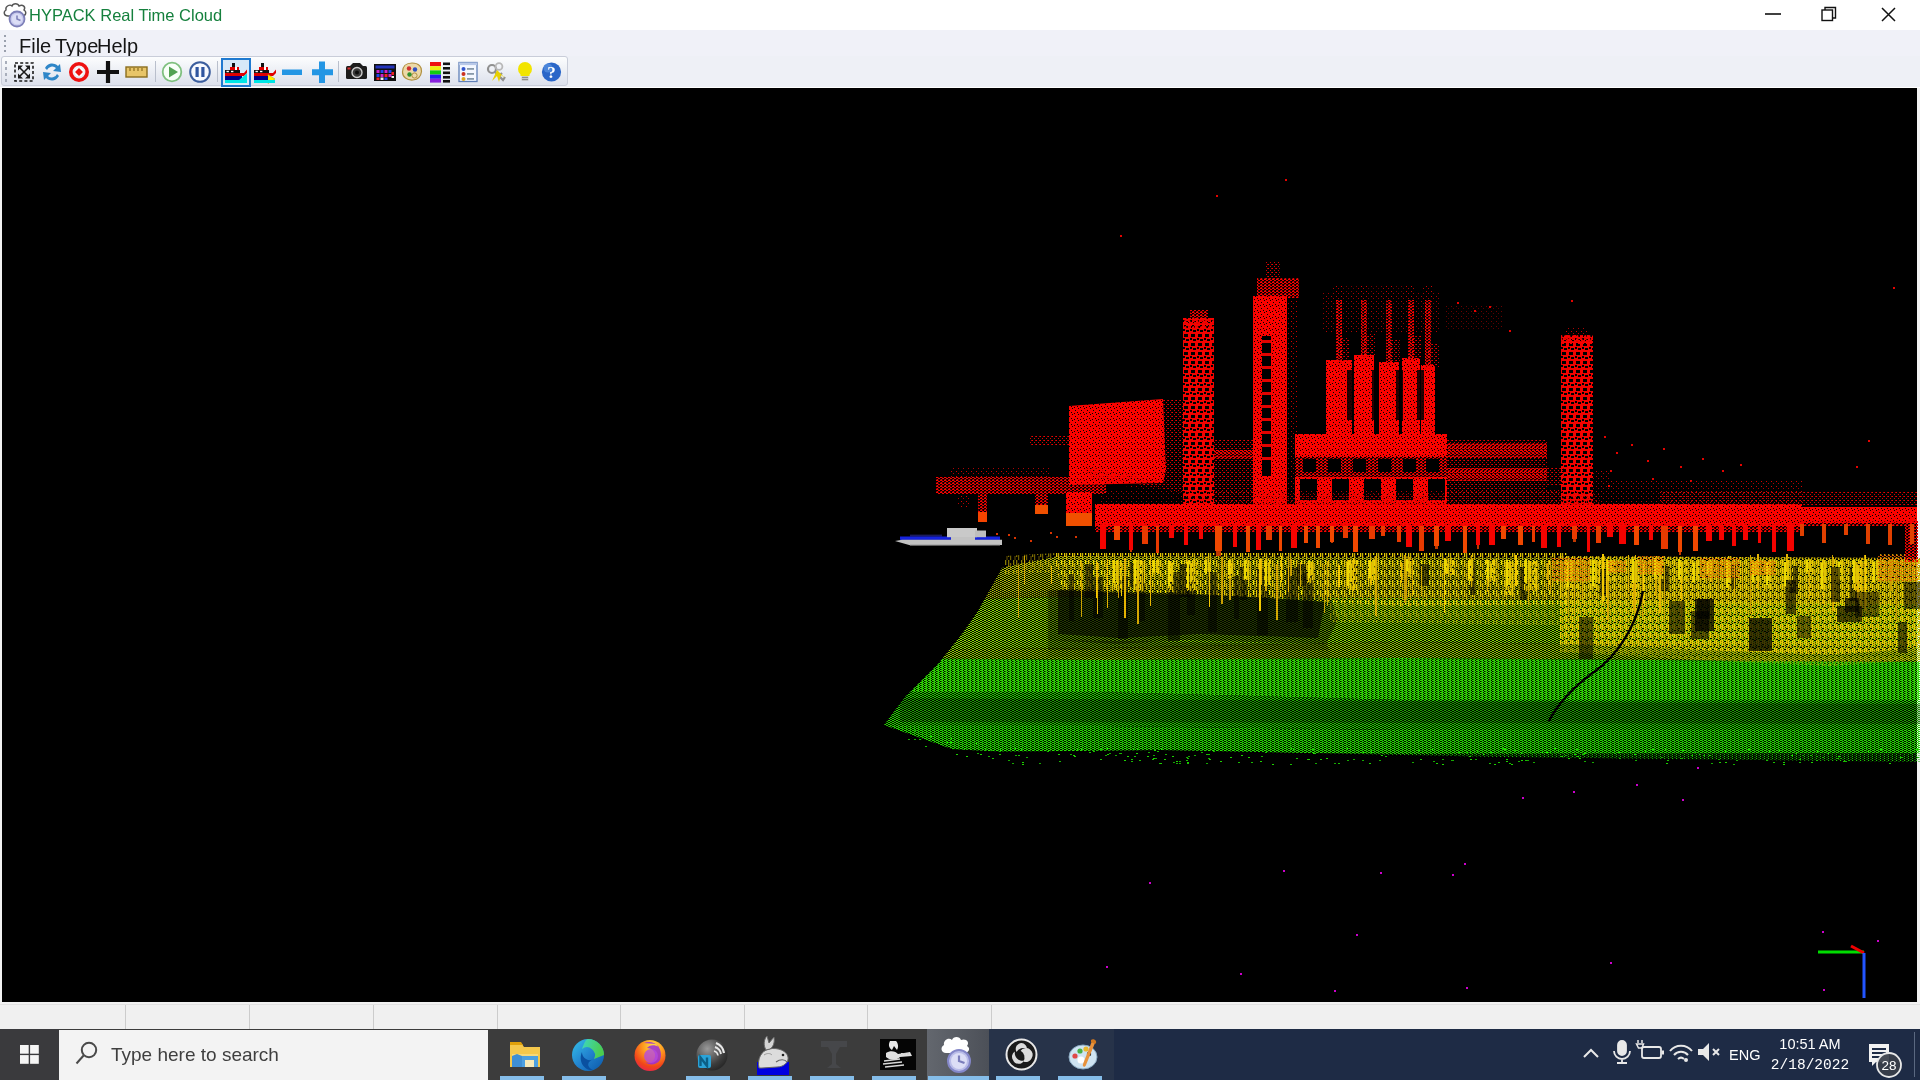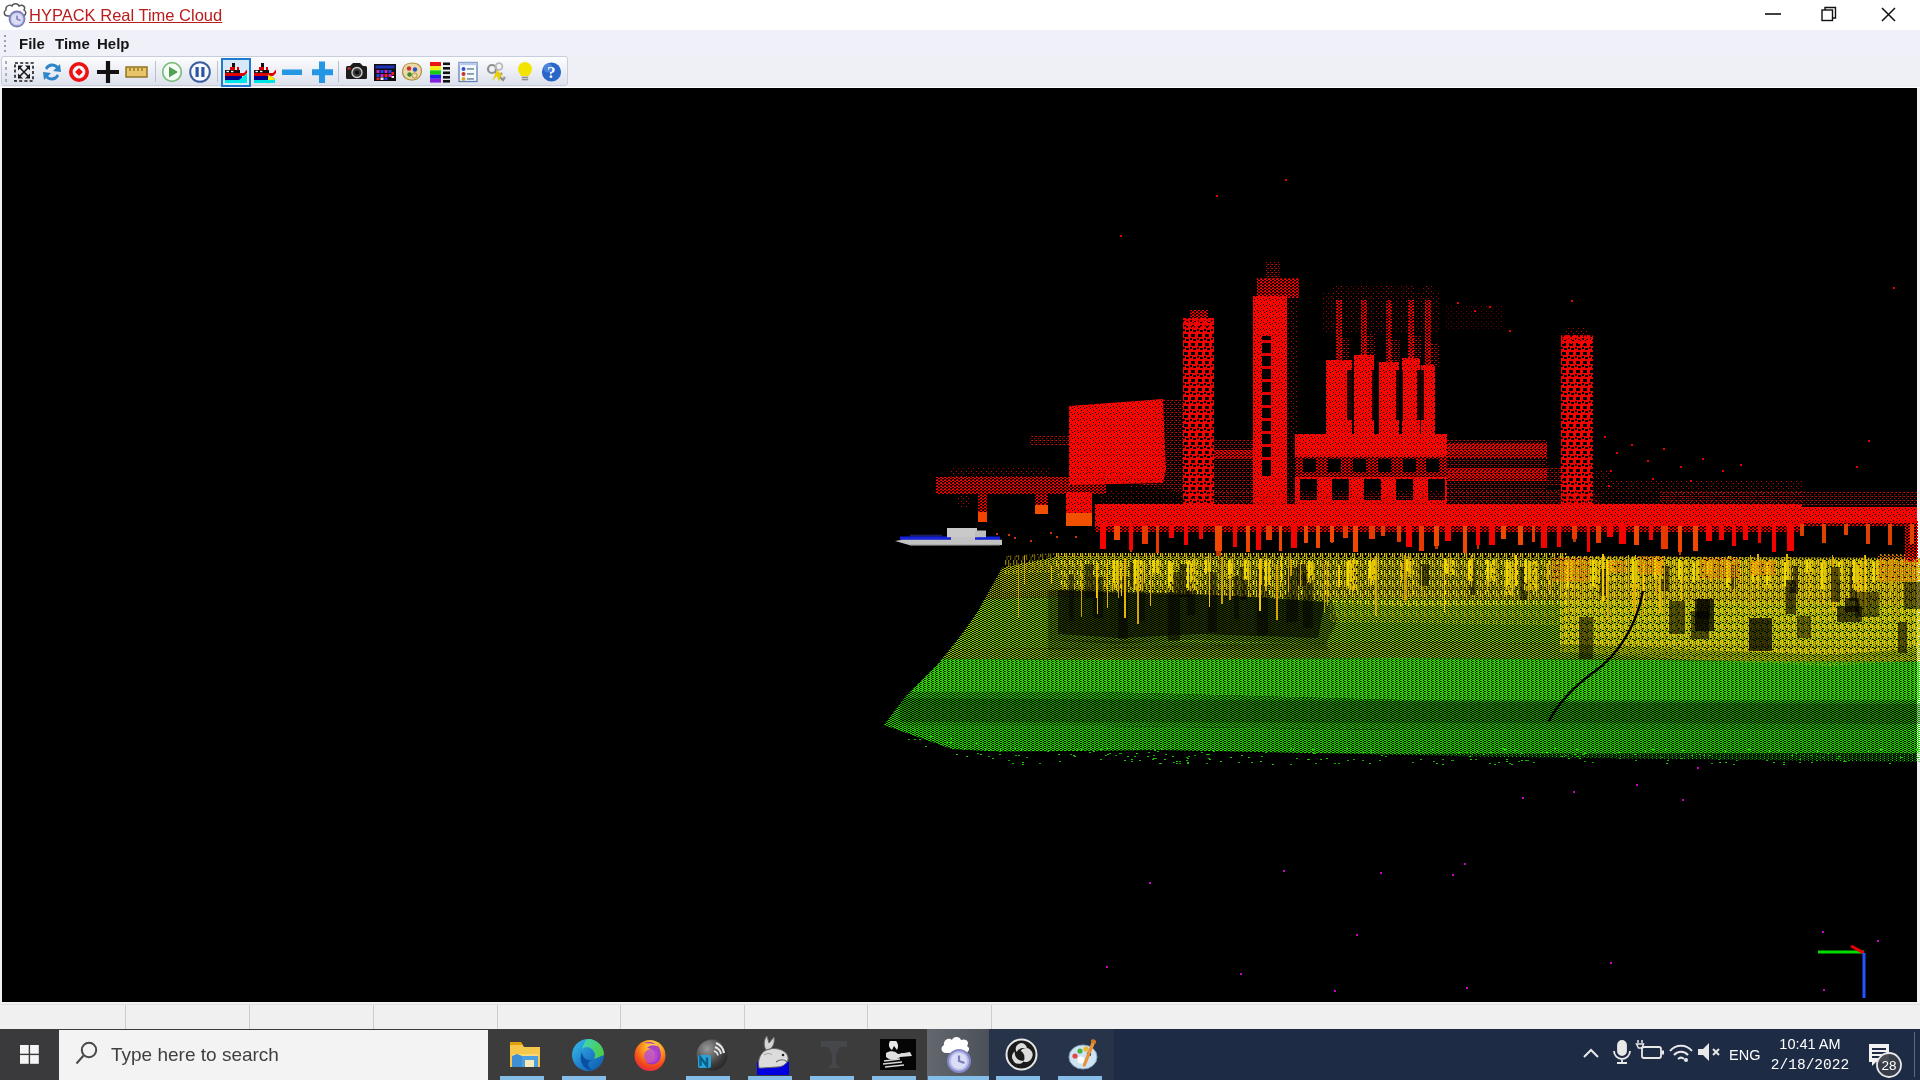--- a/index.html
+++ b/index.html
@@ -1,21 +1,21 @@
 <!DOCTYPE html>
 <html><head><meta charset="utf-8">
 <style>
 html,body{margin:0;padding:0;width:1920px;height:1080px;overflow:hidden;background:#fff;
 font-family:"Liberation Sans",sans-serif;}
 *{box-sizing:border-box;}
 .abs{position:absolute;}
 #titlebar{left:0;top:0;width:1920px;height:30px;background:#ffffff;}
-#title-text{left:29px;top:6px;font-size:16.5px;color:#b91c1c;letter-spacing:0px;text-decoration:underline;}
+#title-text{left:29px;top:6px;font-size:16.5px;color:#15803d;letter-spacing:0px;}
 #menubar{left:0;top:30px;width:1920px;height:26px;background:#f0f1f8;}
-.menu-item{top:35px;font-size:15px;color:#151515;font-weight:bold;}
+.menu-item{top:35px;font-size:20px;color:#151515;}
 #toolrow{left:0;top:56px;width:1920px;height:31px;background:#eef0f6;}
 #toolband{left:1px;top:56px;width:567px;height:30px;
 background:linear-gradient(#fcfdfe,#e9ecf3 60%,#dde1ec);
 border:1px solid #c9cdd9;border-radius:3px;}
 #statusbar{left:0;top:1004px;width:1920px;height:25px;background:#f0f0f0;border-top:1px solid #e2e2e2;}
 .sdiv{top:1005px;width:1px;height:24px;background:#cccccc;}
 #taskbar{left:0;top:1029px;width:1920px;height:51px;background:#3c3c3c;}
 #tb-start{left:0;top:1029px;width:59px;height:51px;background:#3a3a3d;}
 #tb-search{left:59px;top:1030px;width:429px;height:50px;background:#f3f3f3;}
 #tb-search-text{left:111px;top:1044px;font-size:19px;color:#3f3f3f;}
@@ -46,21 +46,21 @@
 <div class="abs" id="menubar"></div>
 <svg class="abs" style="left:3px;top:35px" width="6" height="17" viewBox="0 0 6 17">
  <g fill="#9aa0ad">
       <rect x="1" y="0" width="2" height="2"></rect>
       <rect x="1" y="5" width="2" height="2"></rect>
       <rect x="1" y="10" width="2" height="2"></rect>
       <rect x="1" y="15" width="2" height="2"></rect>
     </g>
 </svg>
 <span class="abs menu-item" style="left:19px">File</span>
-<span class="abs menu-item" style="left:55px">Time</span>
+<span class="abs menu-item" style="left:55px">Type</span>
 <span class="abs menu-item" style="left:97px">Help</span>
 <div class="abs" id="toolrow"></div>
 <div class="abs" id="toolband"></div>
 <svg class="abs" style="left:4px;top:60px" width="6" height="24" viewBox="0 0 6 24">
  <g fill="#a8aebb">
       <rect x="1" y="1" width="2" height="3"></rect>
       <rect x="1" y="7" width="2" height="3"></rect>
       <rect x="1" y="13" width="2" height="3"></rect>
       <rect x="1" y="19" width="2" height="3"></rect>
     </g>
@@ -1199,21 +1199,21 @@
   <path d="M104 26 A9 9 0 0 1 118 26" stroke-width="2"></path>
   <path d="M108 30 A4.5 4.5 0 0 1 114 30" stroke-width="2"></path>
   <circle cx="116" cy="31" r="2" fill="#e8e8e8" stroke="none"></circle>
  </g>
  <g>
   <path d="M128 20 H133 L139 14 V32 L133 26 H128 Z" fill="#e8e8e8"></path>
   <path d="M143 20 L149 26 M149 20 L143 26" stroke="#e8e8e8" stroke-width="2"></path>
  </g>
 </svg>
 <span class="abs tray-txt" id="eng">ENG</span>
-<span class="abs tray-txt" id="clock1">10:41 AM</span>
+<span class="abs tray-txt" id="clock1">10:51 AM</span>
 <span class="abs tray-txt" id="clock2">2/18/2022</span>
 <svg class="abs" style="left:1864px;top:1038px" width="50" height="42" viewBox="0 0 50 42">
  <path d="M5 6 H25 V24 H12 L8 28 V24 H5 Z" fill="#f2f2f2"></path>
  <g stroke="#1e2b45" stroke-width="2">
       <path d="M8 11 H22 M8 15 H22 M8 19 H17"></path>
     </g>
  <circle cx="25" cy="27" r="12" fill="#3a3f4a" fill-opacity="0.92" stroke="#e8e8e8" stroke-width="1.8"></circle>
  <text x="25" y="32" font-size="13.5" fill="#ffffff" text-anchor="middle" font-family="Liberation Sans,sans-serif">28</text>
 </svg>
 <div class="abs" style="left:1914px;top:1032px;width:1px;height:45px;background:#5a6880"></div>

